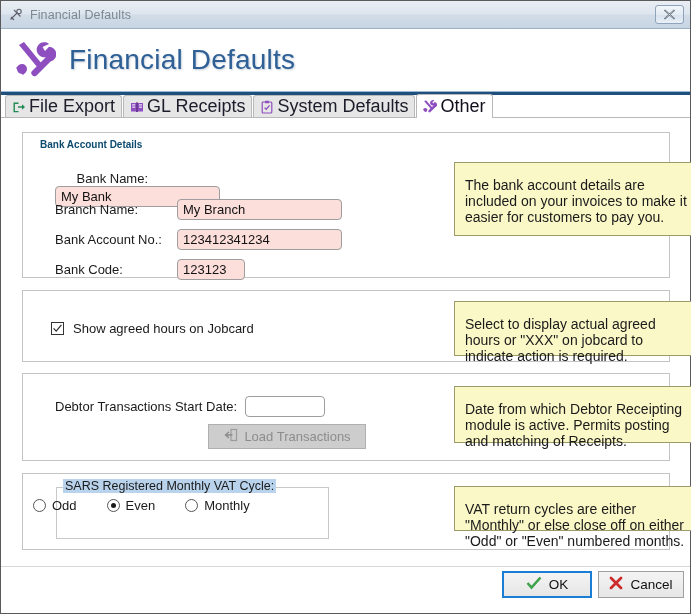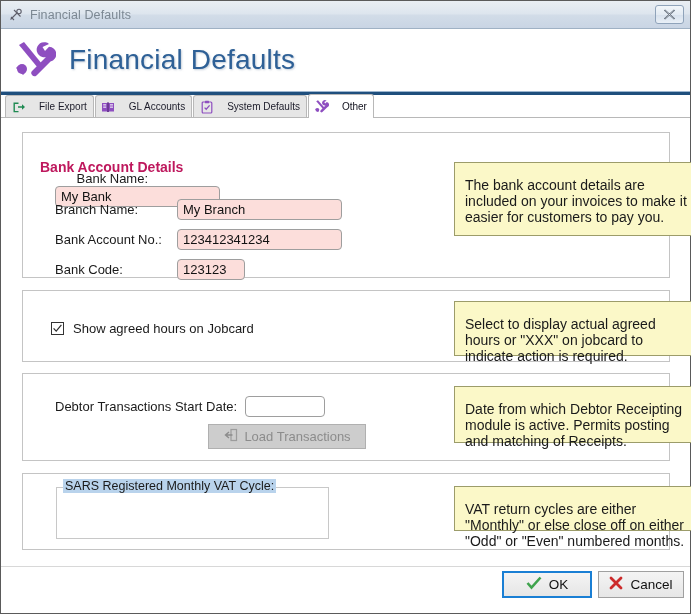--- a/index.html
+++ b/index.html
@@ -95,23 +95,23 @@
     background: #ffffff;
     display: flex;
     align-items: flex-end;
     padding-left: 4px;
     border-bottom: 1px solid #b8b8b8;
   }
   .tab {
     height: 22px;
     display: flex;
     align-items: center;
-    gap: 13px;
+    gap: 3px;
     padding: 0 6px 0 5px;
-    font-size: 10px;
+    font-size: 18px;
     color: #1c1c2a;
     background: #e6e6e6;
     border: 1px solid #b8b8b8;
     border-bottom: none;
     border-radius: 3px 3px 0 0;
     margin-right: 1px;
     cursor: pointer;
     white-space: nowrap;
     position: relative;
   }
@@ -144,24 +144,24 @@
     background: #ffffff;
     border: 1px solid #c4c4c4;
   }
   #panel-bank { top: 14px; height: 146px; }
   #panel-jobcard { top: 172px; height: 72px; }
   #panel-debtor { top: 255px; height: 88px; }
   #panel-vat { top: 355px; height: 77px; }
 
   .panel-title {
     position: absolute;
-    left: 17px; top: 26px;
-    font-size: 14px;
+    left: 17px; top: 6px;
+    font-size: 10px;
     font-weight: bold;
-    color: #be185d;
+    color: #0c4a6e;
   }
 
   .field-row {
     position: absolute;
     display: flex;
     align-items: center;
   }
   .field-label {
     font-size: 13px;
     color: #1a1a1a;
@@ -357,21 +357,21 @@
 
     <div class="tab">
       <span class="tab-icon">
         <svg width="14" height="14" viewBox="0 0 14 14">
           <path d="M1 3 h5 v8.5 H1 z" fill="#8e4ec0"></path>
           <path d="M8 3 h5 v8.5 H8 z" fill="#8e4ec0"></path>
           <rect x="6" y="2.4" width="2" height="9.6" fill="#6c3a96"></rect>
           <path d="M2.2 4.6 h3 M2.2 6 h3 M2.2 7.4 h3 M9 4.6 h3 M9 6 h3 M9 7.4 h3" stroke="#ffffff" stroke-width="0.7"></path>
         </svg>
       </span>
-      <span>GL Accounts</span>
+      <span>GL Receipts</span>
     </div>
 
     <div class="tab">
       <span class="tab-icon">
         <svg width="14" height="14" viewBox="0 0 14 14">
           <rect x="2.2" y="2" width="9.6" height="11" rx="1" fill="none" stroke="#8e4ec0" stroke-width="1.2"></rect>
           <rect x="5" y="0.8" width="4" height="2.4" rx=".5" fill="#8e4ec0"></rect>
           <path d="M4.6 7.6 L6.2 9.2 L9.6 5.4" stroke="#8e4ec0" stroke-width="1.3" fill="none"></path>
         </svg>
       </span>
@@ -451,20 +451,34 @@
       </div>
 
       <div class="help" id="help-debt">Date from which Debtor Receipting module is active.  Permits posting and matching of Receipts.</div>
     </div>
 
     <div class="panel" id="panel-vat">
       <div class="groupbox">
         <span class="group-legend">SARS Registered Monthly VAT Cycle:</span>
       </div>
 
+      <div class="radios">
+        <label class="radio-item">
+          <span class="radio"></span>
+          <span class="radio-label">Odd</span>
+        </label>
+        <label class="radio-item">
+          <span class="radio on"></span>
+          <span class="radio-label">Even</span>
+        </label>
+        <label class="radio-item">
+          <span class="radio"></span>
+          <span class="radio-label">Monthly</span>
+        </label>
+      </div>
 
       <div class="help" id="help-vat">VAT return cycles are either "Monthly" or else close off on either "Odd" or "Even" numbered months.</div>
     </div>
 
   </div>
 
   <div class="footer">
     <div class="btn" id="btn-ok">
       <span>
         <svg width="16" height="14" viewBox="0 0 16 14">

